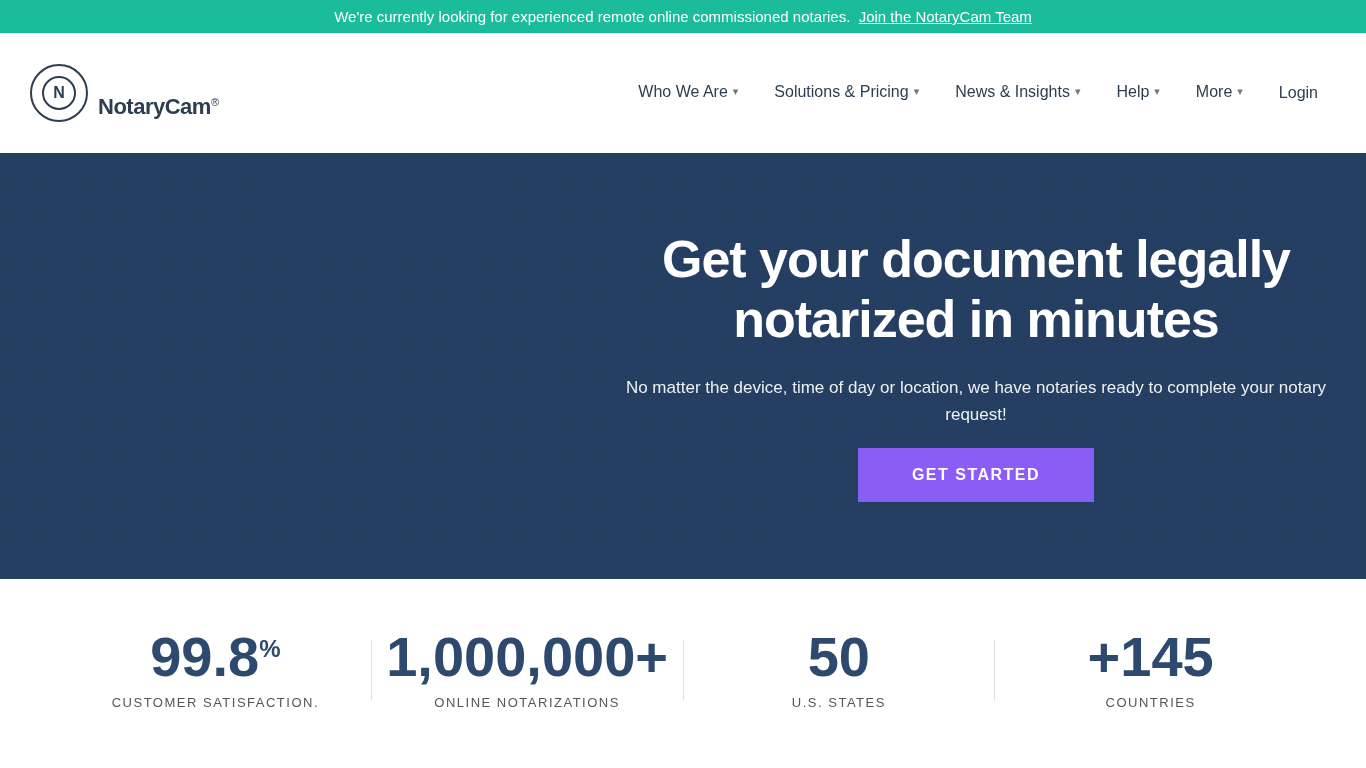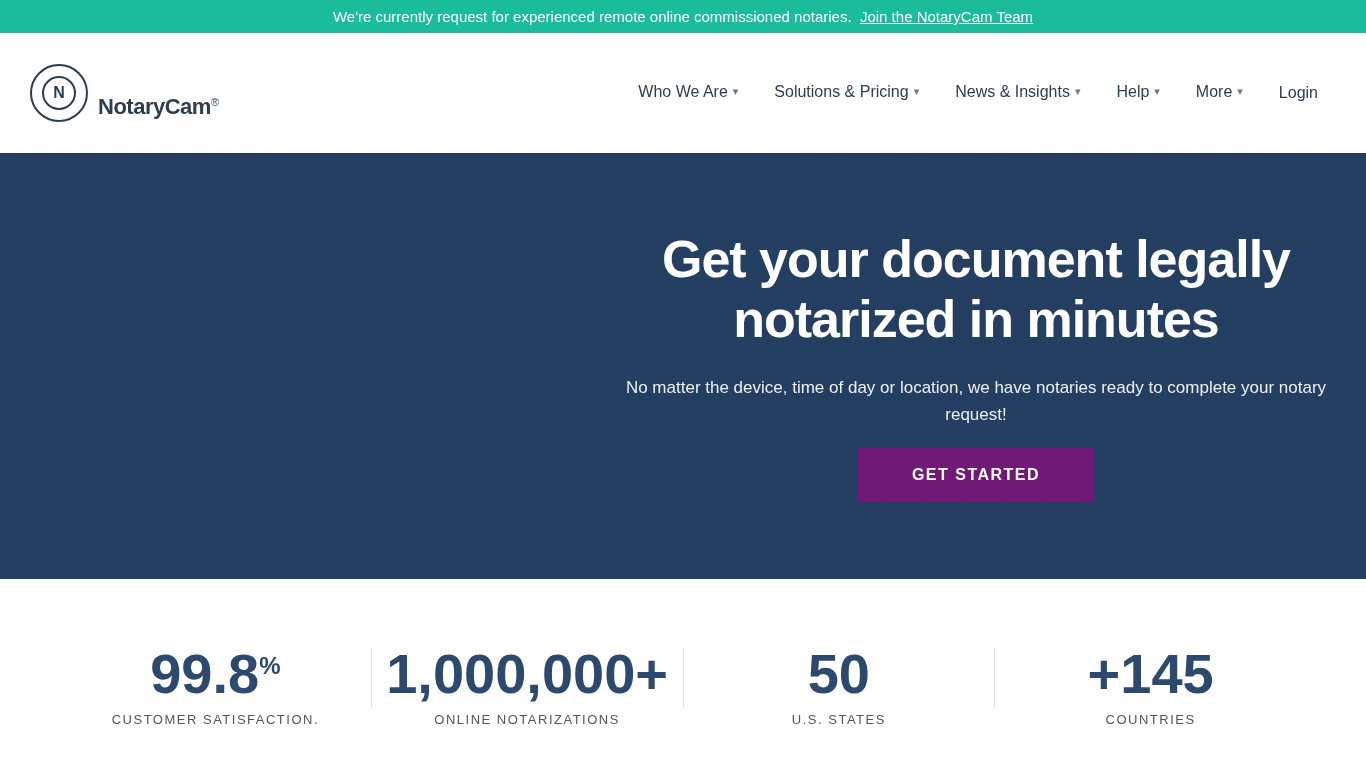--- a/index.html
+++ b/index.html
@@ -157,21 +157,21 @@
     }
     .hero-subtitle {
       font-size: 17px;
       line-height: 1.6;
       opacity: 0.92;
       margin-bottom: 20px;
       font-weight: 400;
     }
     .hero-cta {
       display: inline-block;
-      background: #701a75;
+      background: #8b5cf6;
       color: white;
       font-size: 16px;
       font-weight: 700;
       letter-spacing: 1.5px;
       padding: 18px 54px;
       text-decoration: none;
       text-transform: uppercase;
       cursor: pointer;
       border: none;
       transition: background 0.2s;
@@ -190,21 +190,20 @@
       flex: 1;
     }
     .stat-number {
       font-size: 56px;
       font-weight: 700;
       color: #2d4a6e;
       line-height: 1;
       display: flex;
       align-items: flex-start;
       justify-content: center;
-      margin-top: 17px;
     }
     .stat-number .sup {
       font-size: 24px;
       font-weight: 600;
       margin-top: 8px;
     }
     .stat-label {
       font-size: 13px;
       color: #555;
       letter-spacing: 1.5px;
@@ -215,21 +214,21 @@
     .stat-divider {
       width: 1px;
       height: 60px;
       background: #e0e0e0;
     }
   </style>
 </head>
 <body>
 
 <div class="top-banner">
-  <span>We're currently request for experienced remote online commissioned notaries.</span>
+  <span>We're currently looking for experienced remote online commissioned notaries.</span>
   &nbsp;<a href="#">Join the NotaryCam Team</a>
 </div>
 
 <nav class="navbar">
   <a class="navbar-logo" href="#">
     <div class="logo-circle">
       <svg viewBox="0 0 34 34" fill="none" xmlns="http://www.w3.org/2000/svg">
         <circle cx="17" cy="17" r="16" stroke="#2d3e50" stroke-width="2" fill="none"></circle>
         <text x="17" y="22" text-anchor="middle" font-size="16" font-weight="bold" fill="#2d3e50" font-family="Arial">N</text>
       </svg>

